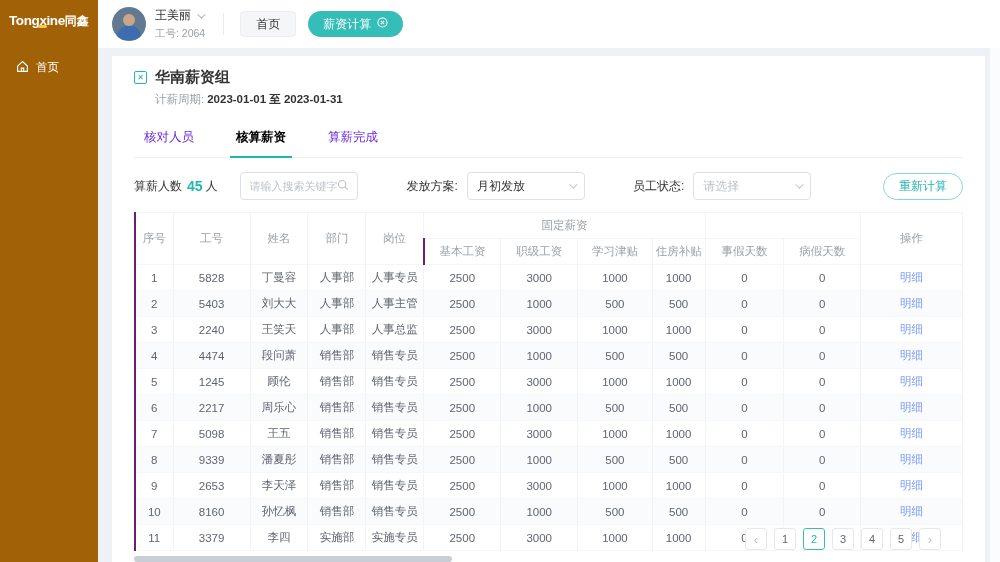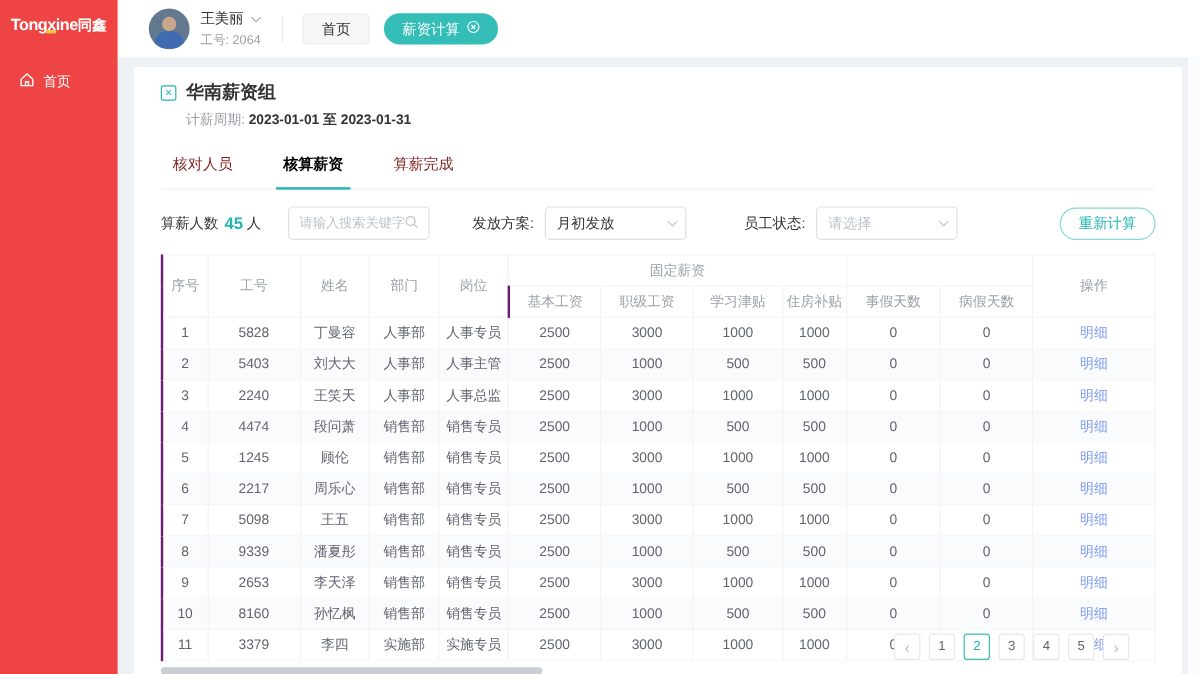--- a/index.html
+++ b/index.html
@@ -1,31 +1,31 @@
 <!DOCTYPE html>
 <html><head>
 <meta charset="utf-8">
 <style>
   * { margin:0; padding:0; box-sizing:border-box; }
   html,body { width:1000px; height:562px; overflow:hidden; }
   body { font-family:"Liberation Sans","DejaVu Sans",sans-serif; background:#eef1f5; position:relative; }
 
   
-  .sidebar { position:absolute; left:0; top:0; width:98px; height:562px; background:#ef4444; color:#fff; z-index:5; }
+  .sidebar { position:absolute; left:0; top:0; width:98px; height:562px; background:#a16207; color:#fff; z-index:5; }
   .logo { padding:13px 0 0 9px; font-weight:bold; font-size:13.5px; letter-spacing:-0.4px; white-space:nowrap; position:relative; }
   .logo .cn { font-size:12px; font-weight:600; letter-spacing:0; }
   .logo-accent { position:absolute; left:38px; top:25px; width:9px; height:3px; border-radius:2px; }
   .sb-item { display:flex; align-items:center; gap:7px; padding-left:16px; font-size:11.5px; cursor:pointer; }
   .sb-item.first { margin-top:30px; }
   .sb-item.second { margin-top:28px; }
   .sb-item svg { flex:none; }
   .sb-arrow { width:5px; height:5px; border-right:1.2px solid #fff; border-top:1.2px solid #fff; transform:rotate(45deg); margin-left:6px; }
 
   
-  .topbar { position:absolute; left:98px; top:0; right:0; height:48px; background:#fff; display:flex; align-items:center; padding:0 26px; }
+  .topbar { position:absolute; left:98px; top:0; right:0; height:48px; background:#fff; display:flex; align-items:center; padding:0 14px; }
   .avatar { width:34px; height:34px; border-radius:50%; background:#62798f; overflow:hidden; flex:none; position:relative; }
   .avatar .head { position:absolute; left:11px; top:7px; width:12px; height:12px; border-radius:50%; background:#caa68c; }
   .avatar .body { position:absolute; left:5px; top:19px; width:24px; height:14px; border-radius:10px 10px 0 0; background:#3d6db0; }
   .user-meta { margin-left:9px; }
   .user-name { font-size:12px; color:#333; display:flex; align-items:center; gap:6px; cursor:pointer; }
   .user-no { font-size:10.5px; color:#9aa0a6; margin-top:3px; }
   .chev-down { width:6px; height:6px; border-right:1.2px solid #aab0b8; border-bottom:1.2px solid #aab0b8; transform:rotate(45deg) translateY(-2px); }
   .vdiv { width:1px; height:22px; background:#e7e9ed; margin:0 16px 0 18px; }
   .chip { height:26px; display:inline-flex; align-items:center; padding:0 15px; border-radius:4px; font-size:12px; background:#f5f6f8; color:#333; border:1px solid #eceef1; cursor:pointer; }
   .chip.active { background:#35bdb7; color:#fff; border:none; border-radius:14px; gap:6px; margin-left:12px; }
@@ -37,30 +37,30 @@
   .right-strip { position:absolute; right:0; top:48px; width:10px; bottom:0; background:#fbfcfd; z-index:6; }
   .card { background:#fff; height:100%; padding:12px 22px 0 22px; position:relative; }
 
   .page-title-row { display:flex; align-items:center; gap:8px; }
   .title-icon { width:13px; height:13px; border:1px solid #21b6b1; border-radius:2px; color:#21b6b1; font-size:8px; line-height:11px; text-align:center; }
   .page-title { font-size:15px; font-weight:bold; color:#333; }
   .period { margin:5px 0 0 21px; font-size:11.5px; color:#9aa0a6; }
   .period b { color:#333; margin-left:3px; font-weight:600; }
 
   .tabs { display:flex; gap:38px; margin-top:12px; border-bottom:1px solid #eef0f3; padding-left:8px; }
-  .tab { font-size:12.5px; color:#7f1d1d; padding:10px 2px 11px; position:relative; cursor:pointer; }
+  .tab { font-size:12.5px; color:#6d28d9; padding:10px 2px 11px; position:relative; cursor:pointer; }
   .tab.active { color:#000000; font-weight:bold; }
   .tab.active::after { content:""; position:absolute; left:-4px; right:-4px; bottom:-1px; height:2px; background:#21b6b1; }
 
   .filters { display:flex; align-items:center; margin-top:14px; font-size:12px; color:#333; }
   .count-num { color:#21b6b1; font-size:14px; font-weight:bold; margin:0 3px 0 5px; }
   .search-box { margin-left:22px; width:118px; height:28px; border:1px solid #dde0e6; border-radius:4px; display:flex; align-items:center; padding:0 8px 0 9px; background:#fff; }
   .search-box input { border:none; outline:none; width:100%; font-size:11px; color:#333; font-family:inherit; }
   .search-box input::placeholder { color:#bdc3cc; }
-  .filter-label { margin-left:36px; }
+  .filter-label { margin-left:49px; }
   .filter-label.second { margin-left:48px; }
   .select { margin-left:9px; width:118px; height:28px; border:1px solid #dde0e6; border-radius:4px; display:flex; align-items:center; justify-content:space-between; padding:0 9px; font-size:12px; color:#333; background:#fff; cursor:pointer; }
   .select .ph { color:#bdc3cc; }
   .sel-chev { width:6px; height:6px; border-right:1.3px solid #c0c4cc; border-bottom:1.3px solid #c0c4cc; transform:rotate(45deg) translateY(-2px); }
   .recalc { margin-left:auto; height:27px; padding:0 15px; border:1px solid #86d8d4; color:#21b6b1; border-radius:14px; font-size:12px; display:flex; align-items:center; background:#fff; cursor:pointer; }
 
   
   .table-wrap { margin-top:12px; }
   table { width:100%; border-collapse:collapse; table-layout:fixed; }
   th, td { border-right:1px solid #f2f3f5; font-weight:normal; text-align:center; }

